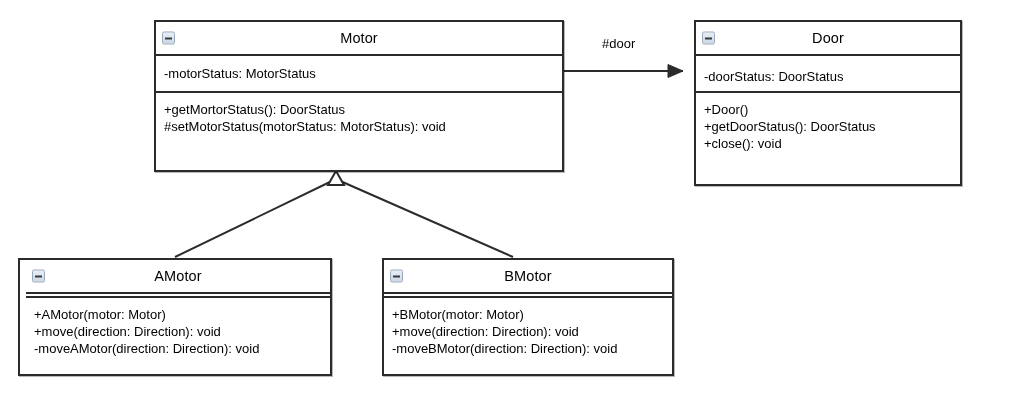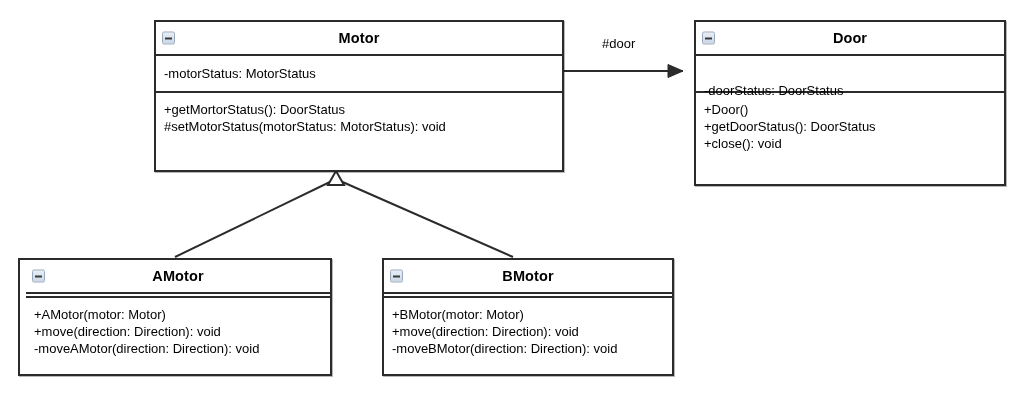--- a/index.html
+++ b/index.html
@@ -41,21 +41,21 @@
     position: relative;
     height: 34px;
     border-bottom: 2px solid #2b2b2b;
     box-sizing: border-box;
     display: flex;
     align-items: center;
     justify-content: center;
   }
   .uml-title-text {
     font-size: 14.5px;
-    font-weight: bold;
+    font-weight: normal;
     letter-spacing: 0.1px;
     line-height: 1;
   }
   .collapse-icon {
     position: absolute;
     left: 6px;
     top: 50%;
     transform: translateY(-50%);
     width: 13px;
     height: 13px;
@@ -88,26 +88,26 @@
     height: 4px;
   }
   .uml-line {
     font-size: 13px;
     line-height: 17px;
     white-space: nowrap;
   }
 
   
   #class-motor  { left: 154px; top: 20px;  width: 410px; height: 152px; }
-  #class-door   { left: 694px; top: 20px;  width: 312px; height: 166px; }
+  #class-door   { left: 694px; top: 20px;  width: 268px; height: 166px; }
   #class-amotor { left: 18px;  top: 258px; width: 314px; height: 118px; padding-left: 6px; }
   #class-bmotor { left: 382px; top: 258px; width: 292px; height: 118px; }
 
   #class-motor .attrs   { height: 37px; padding-top: 9px; }
-  #class-door  .attrs   { height: 37px; padding-top: 26px; }
+  #class-door  .attrs   { height: 37px; padding-top: 12px; }
 
   
   .edge-label {
     position: absolute;
     font-size: 13px;
     line-height: 1;
     background: transparent;
     white-space: nowrap;
   }
   #label-door { left: 602px; top: 37px; }

